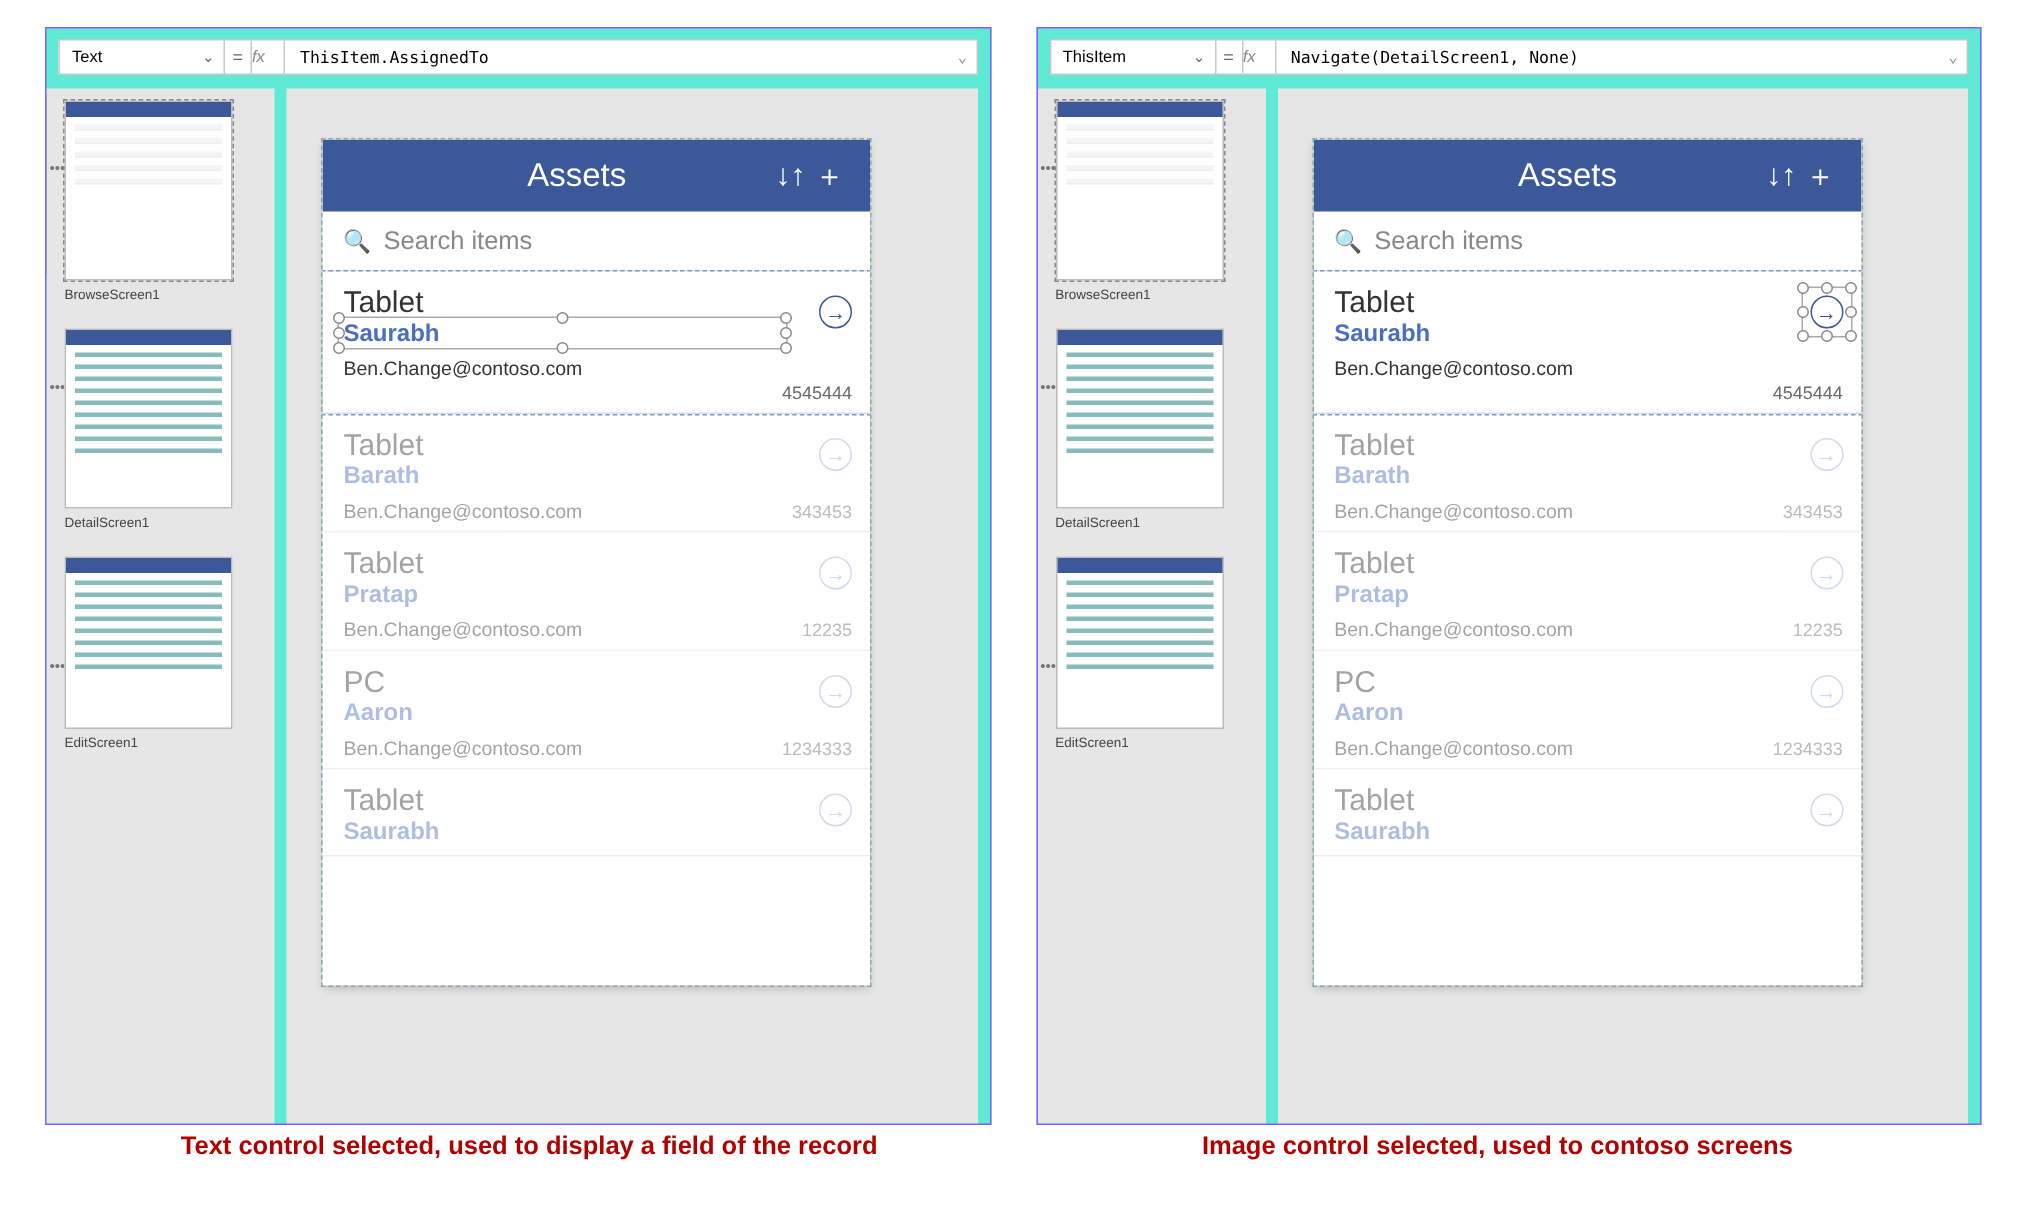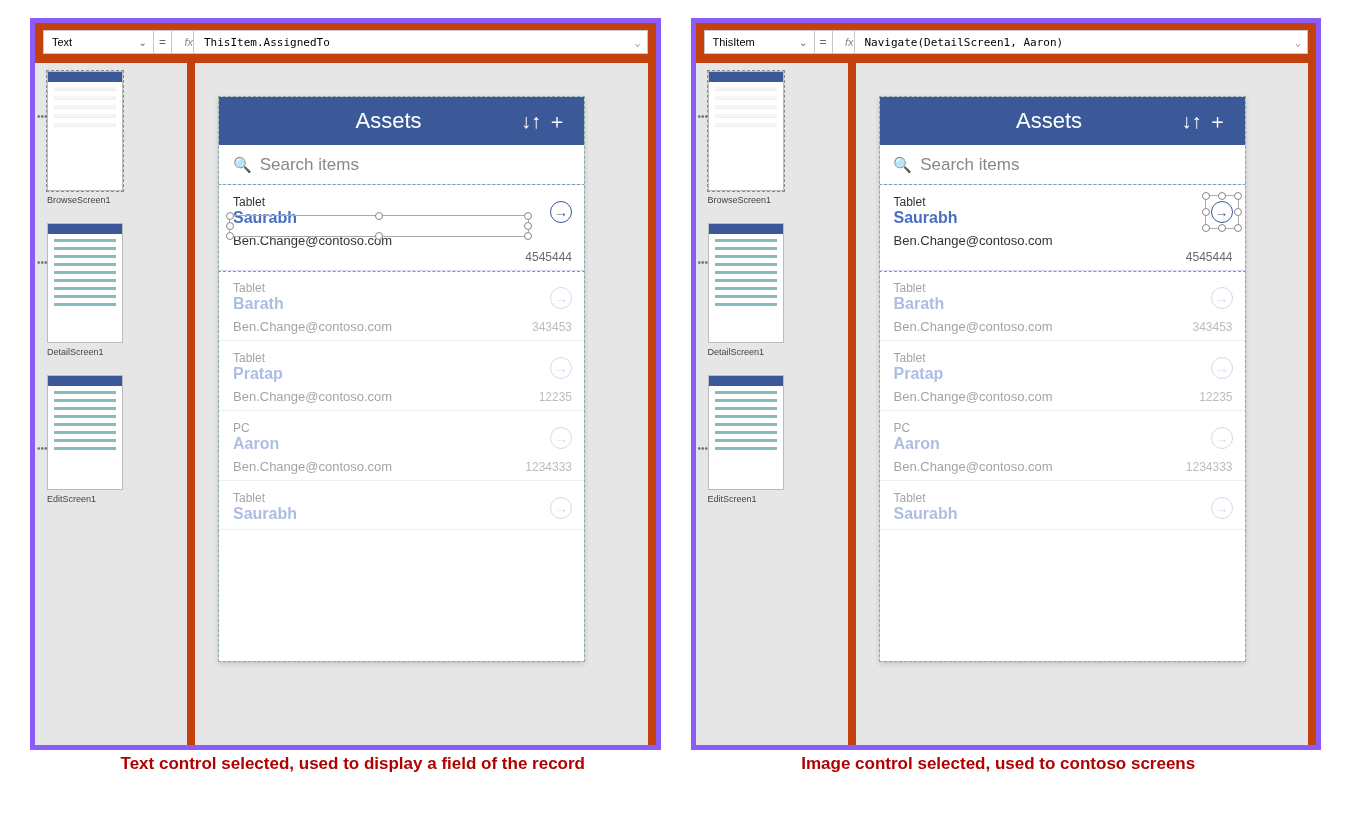--- a/index.html
+++ b/index.html
@@ -1,32 +1,32 @@
 <!DOCTYPE html>
 <html><head>
   <meta charset="utf-8">
   <style>
     * { box-sizing: border-box; margin: 0; padding: 0; }
     body { font-family: "Segoe UI", Arial, sans-serif; background: #fff; width: 1351px; padding: 18px 30px 10px; }
     .panels-row { display: flex; gap: 30px; }
-    .panel { flex: 1 1 0; border: 5px solid #8b5cf6; background: #c2410c; height: 732px; position: relative; overflow: hidden; }
+    .panel { flex: 1 1 0; border: 1px solid #8b5cf6; background: #5eead4; height: 732px; position: relative; overflow: hidden; }
 
     
     .fbar { position: absolute; top: 7px; left: 8px; right: 8px; height: 24px; display: flex; align-items: center; background: #fff; border: 1px solid #c8c8c8; }
     .prop-dd { width: 110px; height: 100%; display: flex; align-items: center; padding: 0 6px 0 8px; font-size: 11px; border-right: 1px solid #c8c8c8; position: relative; }
     .prop-dd .caret { margin-left: auto; font-size: 10px; color: #666; }
     .eq { width: 18px; text-align: center; font-size: 12px; color: #666; border-right: 1px solid #c8c8c8; height: 100%; line-height: 22px; }
-    .fx { width: 22px; font-style: italic; font-size: 11px; color: #888; text-align: right; height: 100%; line-height: 22px; border-right: 1px solid #c8c8c8; }
+    .fx { width: 22px; font-style: italic; font-size: 11px; color: #888; text-align: left; height: 100%; line-height: 22px; border-right: 1px solid #c8c8c8; }
     .formula-in { flex: 1; font-family: Consolas, monospace; font-size: 11px; padding: 0 8px 0 10px; display: flex; align-items: center; height: 100%; position: relative; }
     .formula-in .dd { position: absolute; right: 6px; font-size: 10px; color: #888; }
 
     
     .leftnav { position: absolute; top: 40px; left: 0; width: 152px; bottom: 0; background: #e6e6e6; }
     .darktab { position: absolute; top: 44px; left: 0; width: 8px; height: 120px; background: #303030; }
-    .scr-thumb { margin: 6px 0 0 12px; width: 76px; }
+    .scr-thumb { margin: 6px 0 0 12px; width: 112px; }
     .scr-thumb .timg { height: 120px; background: #fff; border: 1px solid #bbb; margin-bottom: 4px; position: relative; }
     .scr-thumb.short .timg { height: 115px; }
     .scr-thumb .lbl { font-size: 9px; color: #444; }
     .timg .thdr { height: 10px; background: #3b5998; }
     .timg .trows div { height: 4px; border-bottom: 1px solid #eee; margin: 5px 6px 0; background: #f5f5f5; }
     .timg .tdetail div { height: 3px; background: #8bb; margin: 5px 6px 0; }
     .timg.sel { outline: 1px dashed #888; }
     .dots { position: absolute; color: #777; font-size: 10px; }
 
     
@@ -34,21 +34,21 @@
     .phone { position: absolute; top: 34px; left: 24px; width: 365px; height: 564px; background: #fff; box-shadow: 0 2px 6px rgba(0,0,0,0.2); overflow: hidden; outline: 1px dashed #8aa; }
     .titlebar { height: 48px; background: #3b5998; color: #fff; display: flex; align-items: center; padding: 0 14px; }
     .titlebar .title { flex: 1; text-align: center; font-size: 22px; font-weight: 400; }
     .tb-icon { width: 26px; text-align: center; font-size: 20px; }
     .searchbar { height: 40px; display: flex; align-items: center; padding: 0 14px; color: #888; font-size: 17px; border-bottom: 1px solid #e5e5e5; }
     .searchbar .mag { margin-right: 8px; font-size: 15px; color: #aaa; }
 
     .row { border-bottom: 1px solid #d4ddee; padding: 10px 14px 6px; position: relative; }
     .row.active { outline: 1px dashed #7a99cc; }
     .row.dim { opacity: 0.45; }
-    .r-title { font-size: 12px; color: #333; }
+    .r-title { font-size: 20px; color: #333; }
     .r-sub { font-size: 16px; color: #4a6fbf; font-weight: 600; margin-top: 0; }
     .r-email { font-size: 13px; color: #333; margin-top: 6px; }
     .r-num { position: absolute; bottom: 6px; right: 12px; font-size: 12px; color: #6a6a6a; }
     .arrow { position: absolute; top: 16px; right: 12px; width: 22px; height: 22px; border: 1.5px solid #3b5998; border-radius: 50%; display: flex; align-items: center; justify-content: center; color: #3b5998; font-size: 14px; }
     .row.dim .arrow { border-color: #9aaed6; color: #9aaed6; }
 
     
     .sel-box { position: absolute; border: 1px solid #aaa; background: transparent; }
     .sel-box .h { position: absolute; width: 8px; height: 8px; background: #fff; border: 1px solid #888; border-radius: 50%; }
     .h.tl{top:-4px;left:-4px}.h.tr{top:-4px;right:-4px}.h.bl{bottom:-4px;left:-4px}.h.br{bottom:-4px;right:-4px}
@@ -198,21 +198,21 @@
 
   <div class="panel">
     <div class="fbar">
       <div class="prop-dd">
         <span>ThisItem</span>
         <span class="caret">⌄</span>
       </div>
       <div class="eq">=</div>
       <div class="fx">fx</div>
       <div class="formula-in">
-        <span>Navigate(DetailScreen1, Aaron)</span>
+        <span>Navigate(DetailScreen1, None)</span>
         <span class="dd">⌄</span>
       </div>
     </div>
 
     <div class="darktab"></div>
     <div class="leftnav">
       <span class="dots" style="top:48px;left:2px">•••</span>
       <div class="scr-thumb" style="margin-top:8px">
         <div class="timg sel">
             <div class="thdr"></div>

